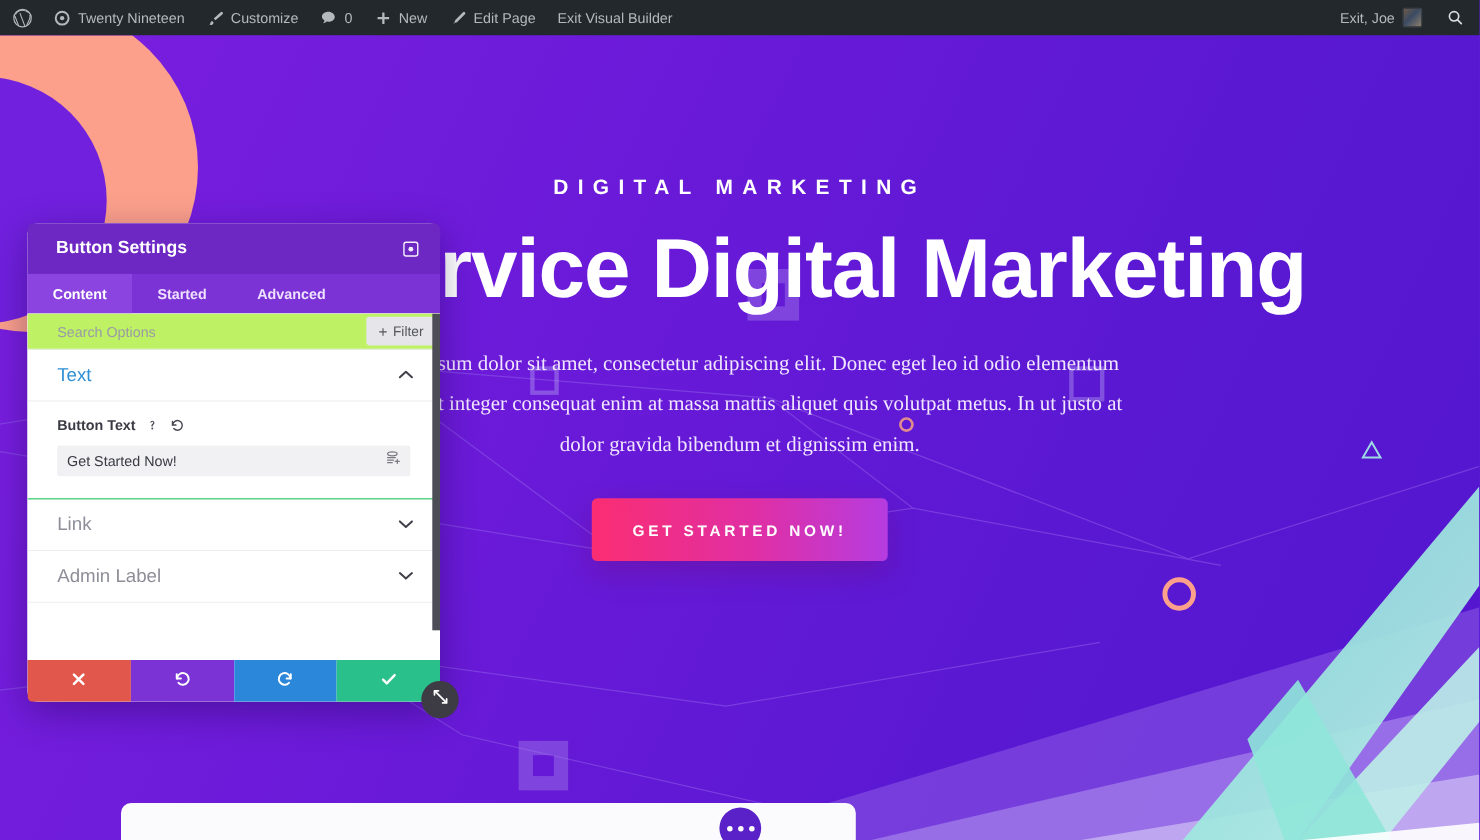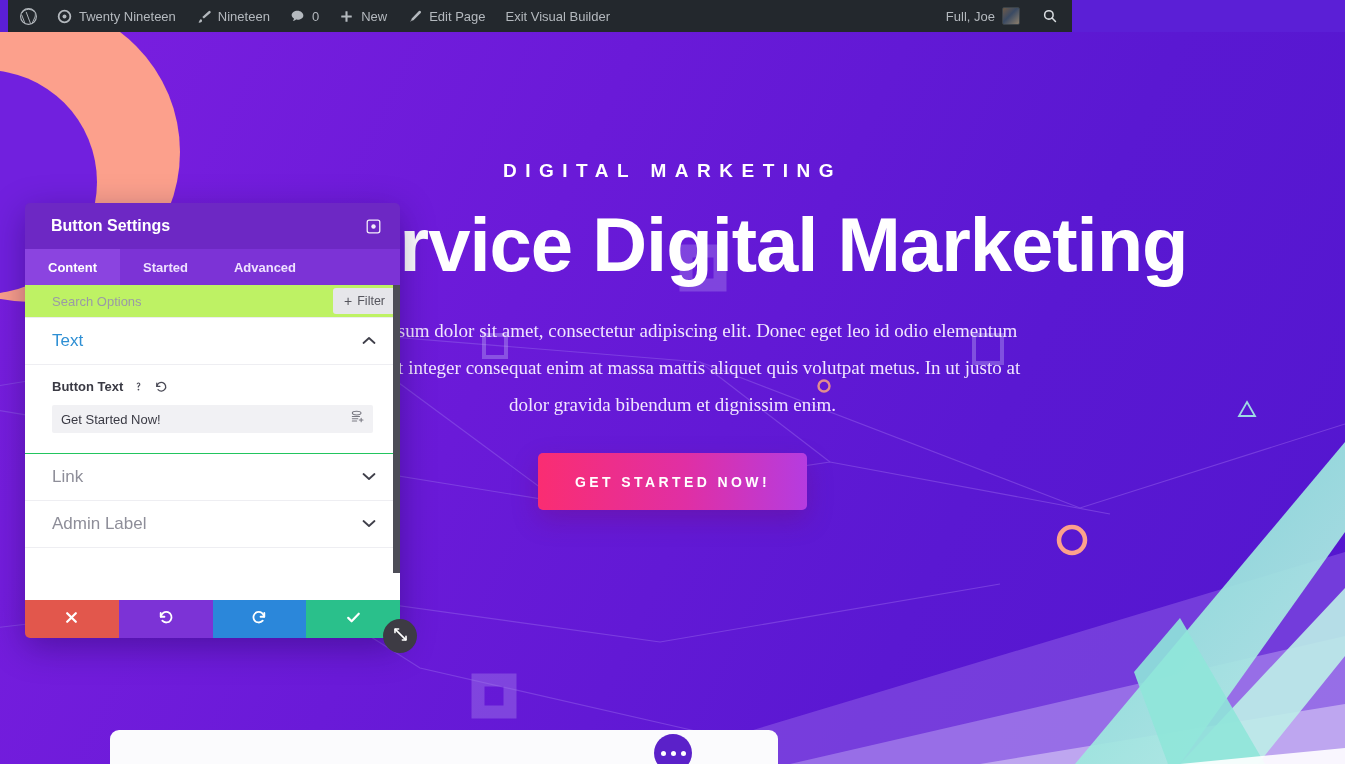--- a/index.html
+++ b/index.html
@@ -5,22 +5,22 @@
   * { box-sizing: border-box; margin: 0; padding: 0; }
   html, body {
     width: 1345px; height: 764px;
     overflow: hidden;
     font-family: "Liberation Sans", sans-serif;
     background: #5b1fd6;
   }
 
   
   .adminbar {
-    position: absolute; top: 0; left: 8px;
-    width: 1064px; height: 32px;
+    position: absolute; top: 0; left: 0;
+    width: 1345px; height: 32px;
     background: #23282d;
     display: flex; align-items: center;
     color: #b4b9be;
     font-size: 13px;
     z-index: 500;
   }
   .ab-item {
     display: flex; align-items: center; gap: 7px;
     height: 32px; padding: 0 10px;
     color: #b4b9be; white-space: nowrap;
@@ -296,21 +296,21 @@
     <span>Twenty Nineteen</span>
   </div>
 
   <div class="ab-item">
     <span class="ab-icon">
       <svg width="15" height="15" viewBox="0 0 20 20" fill="none" stroke="#b4b9be" stroke-width="1.6">
         <path d="M16.5 3.2L8.8 10.9M6.9 12.6l.9.9M5.6 13.9c-1.2 1.2-1 3.2-2.4 3.9 1.6 1 3.8.3 4.6-1.1.5-.9.3-2-.4-2.7a2 2 0 00-1.8-.1z" fill="#b4b9be" stroke="none"></path>
         <path d="M16.8 2.9a1.6 1.6 0 012.3 2.3l-8.6 7.4-2.1-2.1z" fill="#b4b9be" stroke="none"></path>
       </svg>
     </span>
-    <span>Nineteen</span>
+    <span>Customize</span>
   </div>
 
   <div class="ab-item">
     <span class="ab-icon">
       <svg width="15" height="15" viewBox="0 0 20 20" fill="#b4b9be">
         <path d="M10 2.2c-4.3 0-7.8 2.6-7.8 5.8 0 1.9 1.2 3.6 3.1 4.7-.1 1-.6 2.3-1.6 3.4 1.8-.3 3.4-1.2 4.4-2 .6.1 1.2.2 1.9.2 4.3 0 7.8-2.6 7.8-5.8S14.3 2.2 10 2.2z"></path>
       </svg>
     </span>
     <span class="ab-comment-num">0</span>
   </div>
@@ -335,21 +335,21 @@
     <span>Edit Page</span>
   </div>
 
   <div class="ab-item">
     <span>Exit Visual Builder</span>
   </div>
 
   <div class="ab-spacer"></div>
 
   <div class="ab-item">
-    <span>Full, Joe</span>
+    <span>Exit, Joe</span>
     <span class="ab-avatar"></span>
   </div>
 
   <div class="ab-item ab-search">
     <span class="ab-icon">
       <svg width="16" height="16" viewBox="0 0 20 20" fill="none" stroke="#d9dde0" stroke-width="1.9">
         <circle cx="8.6" cy="8.6" r="5.3"></circle>
         <path d="M12.6 12.6l4.2 4.2" stroke-linecap="round"></path>
       </svg>
     </span>

